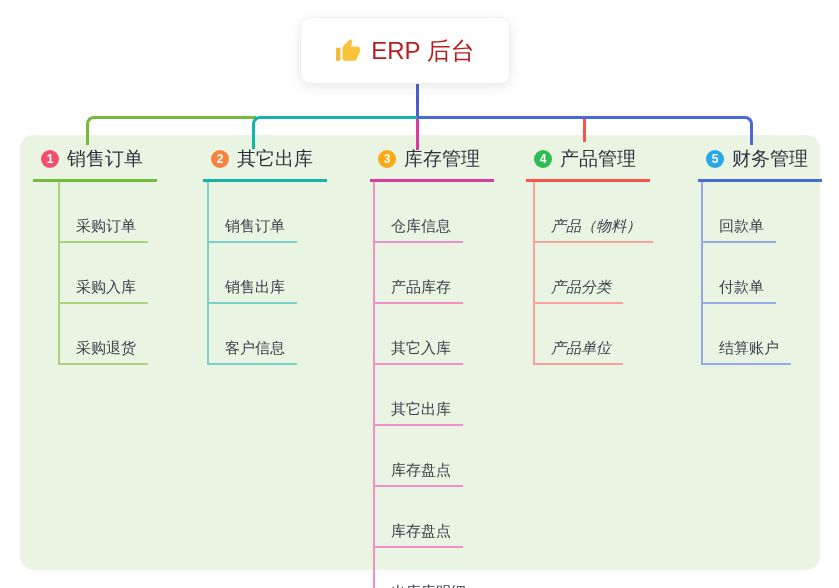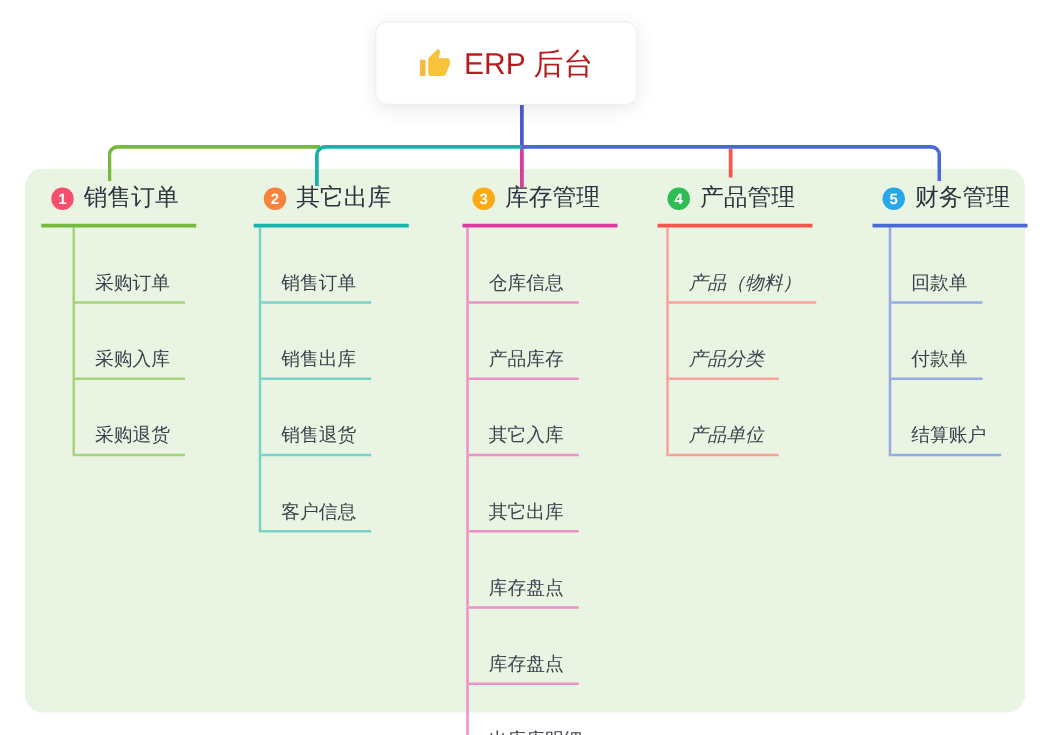--- a/index.html
+++ b/index.html
@@ -72,21 +72,20 @@
           <div class="item">采购订单</div>
           <div class="item">采购入库</div>
           <div class="item">采购退货</div>
         </div></div>
       <div class="column" style="left: 203px; --c: #17b3ab; --light: #7ad1c9; --badge: #f5833d;"><div class="col-header">
           <span class="badge">2</span>
           <span>其它出库</span>
         </div><div class="col-items" style="margin-left: 4px;">
           <div class="item">销售订单</div>
           <div class="item">销售出库</div>
-          <div class="item">销售退货</div>
           <div class="item">客户信息</div>
         </div></div>
       <div class="column" style="left: 370px; --c: #dd3aa0; --light: #ef90c8; --badge: #fbaa14;"><div class="col-header">
           <span class="badge">3</span>
           <span>库存管理</span>
         </div><div class="col-items" style="margin-left: 3px;">
           <div class="item">仓库信息</div>
           <div class="item">产品库存</div>
           <div class="item">其它入库</div>
           <div class="item">其它出库</div>
@@ -98,19 +97,19 @@
           <span class="badge">4</span>
           <span>产品管理</span>
         </div><div class="col-items" style="margin-left: 7px; font-style: italic;">
           <div class="item">产品（物料）</div>
           <div class="item">产品分类</div>
           <div class="item">产品单位</div>
         </div></div>
       <div class="column" style="left: 698px; --c: #4a68d6; --light: #94a9e5; --badge: #29a7e9;"><div class="col-header">
           <span class="badge">5</span>
           <span>财务管理</span>
-        </div><div class="col-items" style="margin-left: 13px;">
+        </div><div class="col-items" style="margin-left: 3px;">
           <div class="item">回款单</div>
           <div class="item">付款单</div>
           <div class="item">结算账户</div>
         </div></div>
     </div>
 </div>
 
 </body></html>

